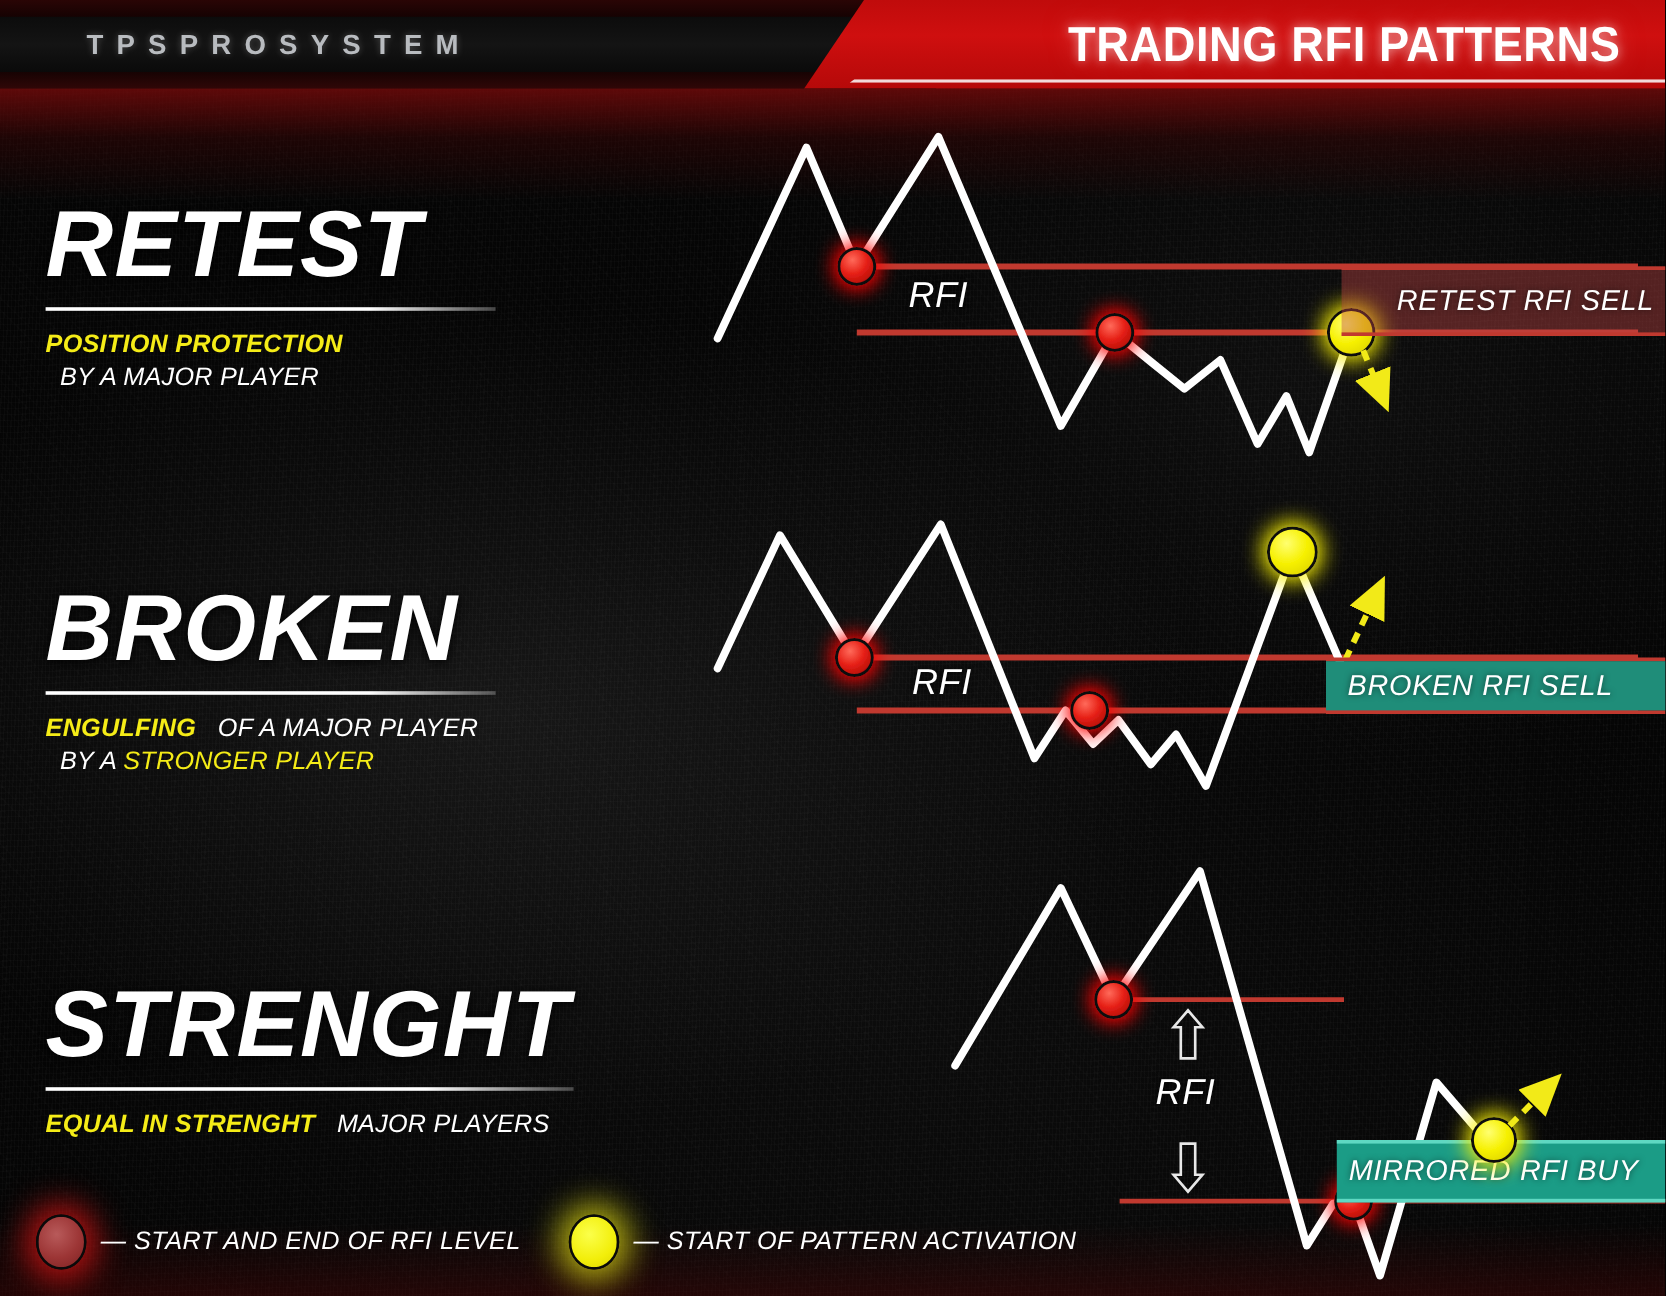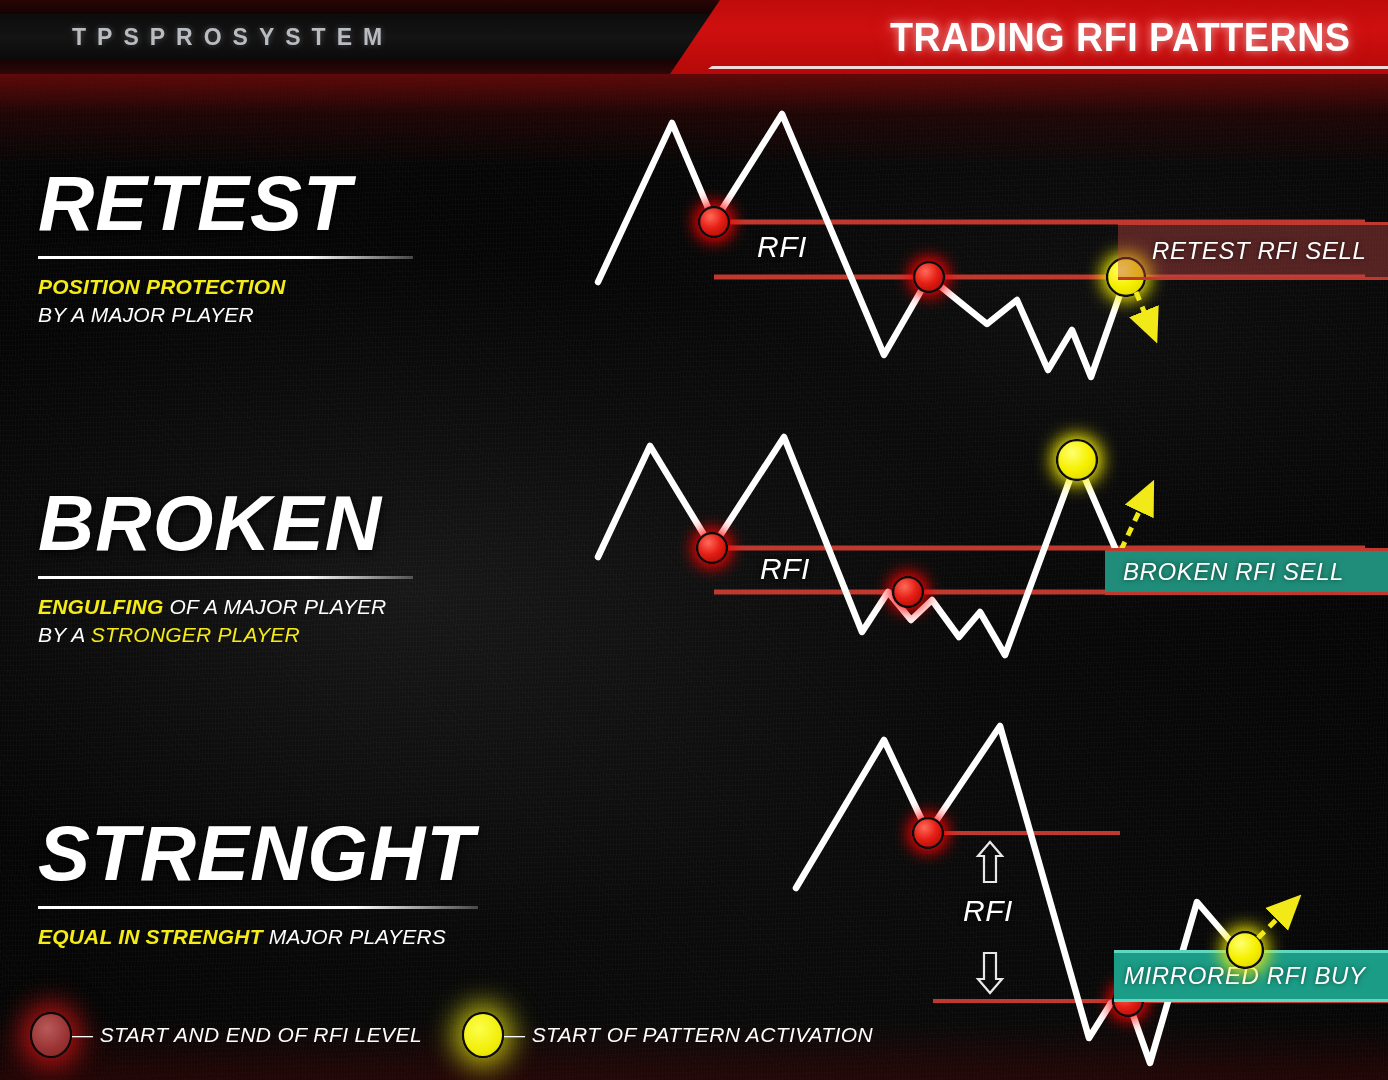--- a/index.html
+++ b/index.html
@@ -70,21 +70,21 @@
 
   
   .block { position:absolute; left:38px; }
   .bigtitle {
     font-size:78px; font-weight:800; font-style:italic; color:#fff; letter-spacing:1px;
     line-height:.95; text-shadow:0 2px 10px rgba(0,0,0,.9);
   }
   .rule { height:3px; background:linear-gradient(90deg,#ffffff 0%, #ffffff 72%, rgba(255,255,255,.25) 100%); margin:16px 0 14px 0; }
   .sub { font-size:21px; font-style:italic; color:#fff; line-height:1.32; letter-spacing:.2px; white-space:nowrap; }
   .sub .y { color:#f5ec17; font-weight:800; }
-  .sub .w { color:#fff; font-weight:400; }
+  .sub .w { color:#fff; font-weight:400;margin-left:12px; }
   .sub .yreg { color:#f5ec17; font-weight:400; }
 
   
   .chart { position:absolute; }
   .chart svg { display:block; overflow:visible; }
 
   .rfi-label {
     position:absolute; font-size:30px; font-style:italic; color:#ffffff; letter-spacing:.5px;
     text-shadow:0 0 6px rgba(0,0,0,.9);
   }
@@ -96,21 +96,21 @@
   }
   .band-red {
     background:rgba(190,70,70,.42);
     border-top:3px solid #c0392f; border-bottom:3px solid #c0392f;
   }
   .band-teal { background:#1f8d79; }
   .band-teal2 { background:#1b9c86; border-top:3px solid #5fd8c2; border-bottom:3px solid #5fd8c2; }
 
   
   #legend { position:absolute; left:30px; bottom:22px; display:flex; align-items:center; gap:40px; }
-  .leg { display:flex; align-items:center; gap:0; }
+  .leg { display:flex; align-items:center; gap:12px; }
   .leg-txt { font-size:21px; font-style:italic; color:#ffffff; letter-spacing:.4px; white-space:nowrap; }
   .dotR {
     width:42px; height:46px; border-radius:50%; border:2px solid #0a0a0a;
     background:radial-gradient(circle at 40% 35%, #b85a5a 0%, #9c3535 55%, #7e2222 100%);
     box-shadow:0 0 26px 10px rgba(220,20,20,.75);
   }
   .dotY {
     width:42px; height:46px; border-radius:50%; border:2px solid #0a0a0a;
     background:radial-gradient(circle at 40% 35%, #fbff4a 0%, #f2ee0a 60%, #ddd400 100%);
     box-shadow:0 0 26px 10px rgba(230,225,20,.72);
@@ -234,21 +234,21 @@
         <path d="M984,953 L984,979 L978,979 L990,993 L1002,979 L996,979 L996,953 Z"></path>
       </g>
 
       <polyline points="796,888 884,740 928,833 1000,726 1089,1038 1111,1003 1128,1001 1150,1063 1197,902 1240,952" fill="none" stroke="#ffffff" stroke-width="6.5" stroke-linejoin="round" stroke-linecap="round"></polyline>
 
       <circle cx="928" cy="833" r="15" fill="url(#rdFill)" stroke="#111" stroke-width="2.5" filter="url(#redGlow)"></circle>
       <circle cx="1128" cy="1001" r="15" fill="url(#rdFill)" stroke="#111" stroke-width="2.5" filter="url(#redGlow)"></circle>
     </svg>
   </div>
 
-  <div class="tagband band-red" style="left:1118px; top:222px; width:270px; height:58px; padding-left:34px;">
+  <div class="tagband band-red" style="left:1118px; top:222px; width:270px; height:58px; padding-left:46px;">
     <span class="txt">RETEST RFI SELL</span>
   </div>
 
   <div class="tagband band-red" style="left:1105px; top:548px; width:283px; height:47px; padding-left:0;">
     <div class="band-teal" style="position:absolute; left:0; top:0; width:305px; height:41px; display:flex; align-items:center; padding-left:18px;">
       <span class="txt">BROKEN RFI SELL</span>
     </div>
   </div>
 
   <div class="tagband band-teal2" style="left:1114px; top:950px; width:274px; height:52px; padding-left:10px;">

